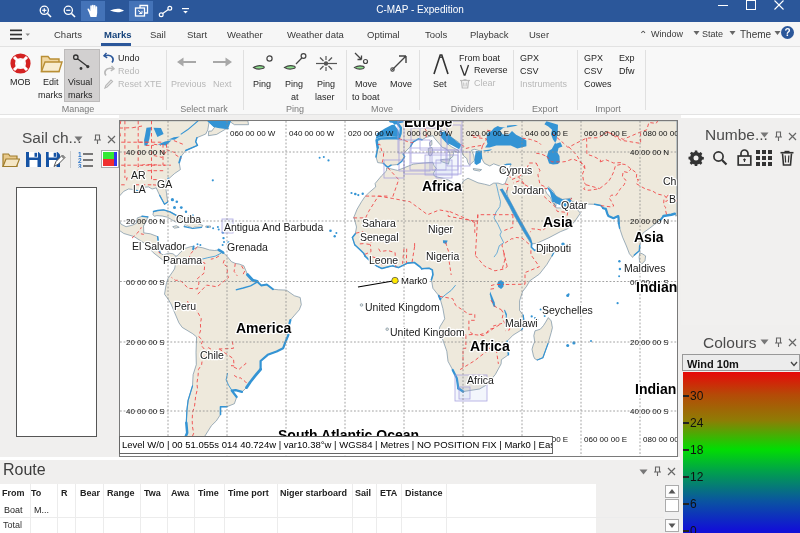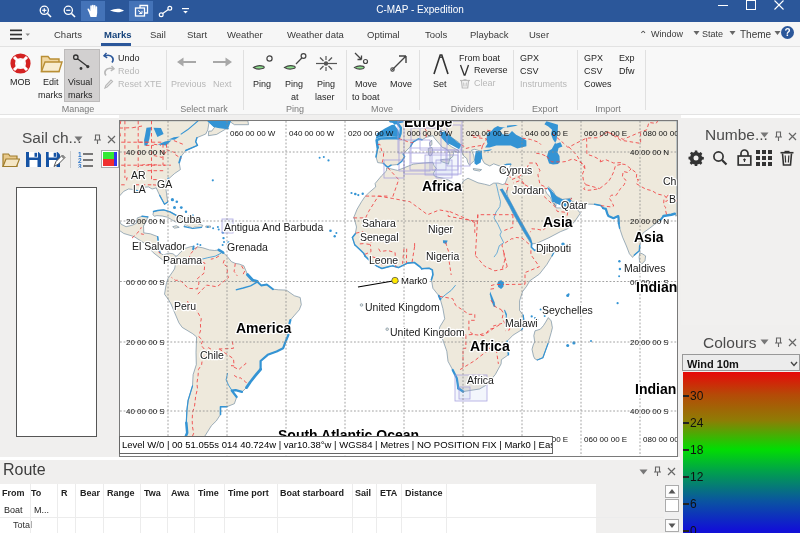--- a/index.html
+++ b/index.html
@@ -876,28 +876,28 @@
   <div class="abs" style="left:0;top:4px;width:664px;height:12px;font-weight:bold;">
    <span class="abs" style="left:2px;">From</span>
         <span class="abs" style="left:31px;">To</span>
         <span class="abs" style="left:61px;">R</span>
         <span class="abs" style="left:80px;">Bear</span>
         <span class="abs" style="left:107px;">Range</span>
         <span class="abs" style="left:144px;">Twa</span>
         <span class="abs" style="left:171px;">Awa</span>
         <span class="abs" style="left:198px;">Time</span>
         <span class="abs" style="left:228px;">Time port</span>
-        <span class="abs" style="left:280px;">Boat starboard</span>
+        <span class="abs" style="left:280px;">Niger starboard</span>
         <span class="abs" style="left:355px;">Sail</span>
         <span class="abs" style="left:380px;">ETA</span>
         <span class="abs" style="left:405px;">Distance</span>
   </div>
   <div class="abs" style="left:4px;top:21px;">Boat</div>
       <div class="abs" style="left:34px;top:21px;">M...</div>
-  <div class="abs" style="left:13px;top:36px;color:#333;">Total</div>
+  <div class="abs" style="left:3px;top:36px;color:#333;">Total</div>
   <div class="abs" style="left:0;top:33px;width:664px;height:1px;background:#ececec;"></div>
  </div>
 
  <div class="abs" style="left:0;top:27px;width:664px;height:49px;pointer-events:none;">
   <div style="position:absolute;left:30px;top:0;width:1px;height:49px;background:#ececec;"></div>
   <div style="position:absolute;left:57px;top:0;width:1px;height:49px;background:#ececec;"></div>
   <div style="position:absolute;left:75px;top:0;width:1px;height:49px;background:#ececec;"></div>
   <div style="position:absolute;left:103px;top:0;width:1px;height:49px;background:#ececec;"></div>
   <div style="position:absolute;left:140px;top:0;width:1px;height:49px;background:#ececec;"></div>
   <div style="position:absolute;left:167px;top:0;width:1px;height:49px;background:#ececec;"></div>

